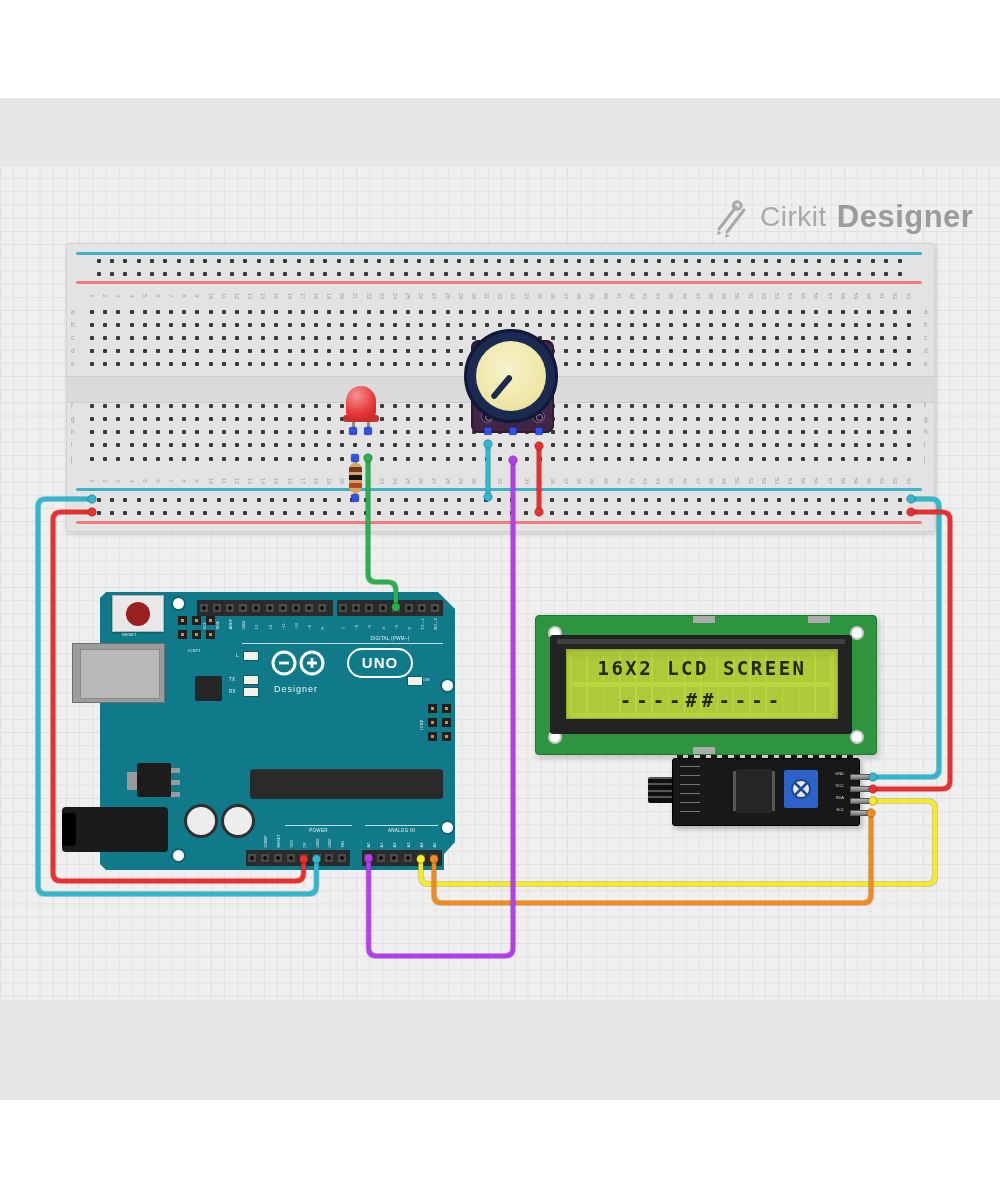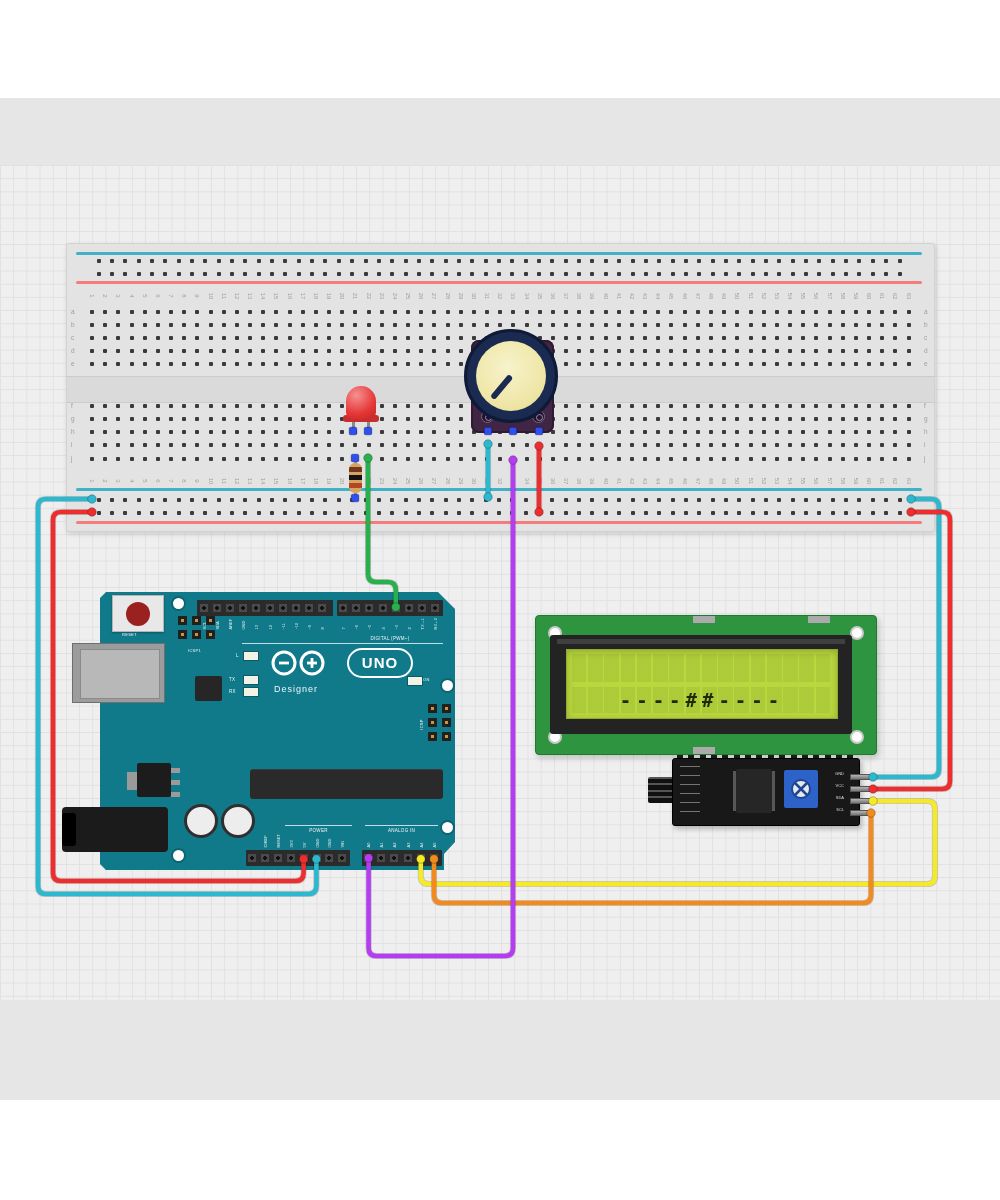--- a/index.html
+++ b/index.html
@@ -63,20 +63,35 @@
   #wires{position:absolute;left:0;top:0;z-index:50;pointer-events:none;}
   #wires path{pointer-events:stroke;}
 </style>
 </head>
 <body>
 
 <div id="stage">
   <div class="abs gray-panel"></div>
   <div class="abs grid-panel"></div>
 
+  <div class="abs brand">
+    <svg width="42" height="42" viewBox="0 0 42 42">
+      <g stroke="#a9a9a9" stroke-width="3" fill="none" stroke-linecap="round">
+        <path d="M7 33 L24 11"></path>
+        <path d="M15 36 L32 14"></path>
+        <path d="M22 12 c-2 -5 3 -8 6 -5 c3 3 0 7 -4 6"></path>
+      </g>
+      <g fill="#a9a9a9">
+          <path d="M6 35 l4 2 l-5 2 z"></path>
+          <path d="M14 38 l4 2 l-5 1.5 z"></path>
+        </g>
+    </svg>
+    <span class="brand-reg">Cirkit</span>
+    <span class="brand-bold">Designer</span>
+  </div>
 
   <div class="abs breadboard">
     <div class="rail" style="top:8px;background:#41b1c8;"></div>
     <div class="rail" style="top:37px;background:#f47c7c;"></div>
     <div class="bb-channel"></div>
     <div class="rail" style="top:244px;background:#41b1c8;"></div>
     <div class="rail" style="top:277px;background:#f47c7c;"></div>
     <div id="bb-holes">
         <div class="hole" style="left: 23px; top: 65.5px;"></div>
         <div class="hole" style="left: 23px; top: 78.7px;"></div>
@@ -1289,20 +1304,21 @@
     <div class="lcd-hole" style="left:12px;top:10px;"></div>
     <div class="lcd-hole" style="left:314px;top:10px;"></div>
     <div class="lcd-hole" style="left:12px;top:114px;"></div>
     <div class="lcd-hole" style="left:314px;top:114px;"></div>
     <div class="lcd-bezel">
       <div class="abs" style="left:7px;top:4px;width:288px;height:5px;background:#3f3f3f;"></div>
     </div>
     <div class="lcd-screen">
       <div class="lcd-row" style="top:5px;height:28px;"></div>
       <div class="lcd-row" style="top:38px;height:26px;"></div>
+      <div class="lcd-text" style="top:5px;height:28px;line-height:28px;font-size:19px;letter-spacing:2.5px;">16X2 LCD SCREEN</div>
       <div class="lcd-text" style="top:38px;height:26px;line-height:26px;font-size:19px;letter-spacing:5px;">----##----</div>
     </div>
   </div>
 
   <div id="lcd-pins" class="abs" style="z-index:11;">
       <div class="lcd-pin" style="left: 677px; top: 745px;"></div>
       <div class="lcd-pin" style="left: 688.35px; top: 745px;"></div>
       <div class="lcd-pin" style="left: 699.7px; top: 745px;"></div>
       <div class="lcd-pin" style="left: 711.05px; top: 745px;"></div>
       <div class="lcd-pin" style="left: 722.4px; top: 745px;"></div>

